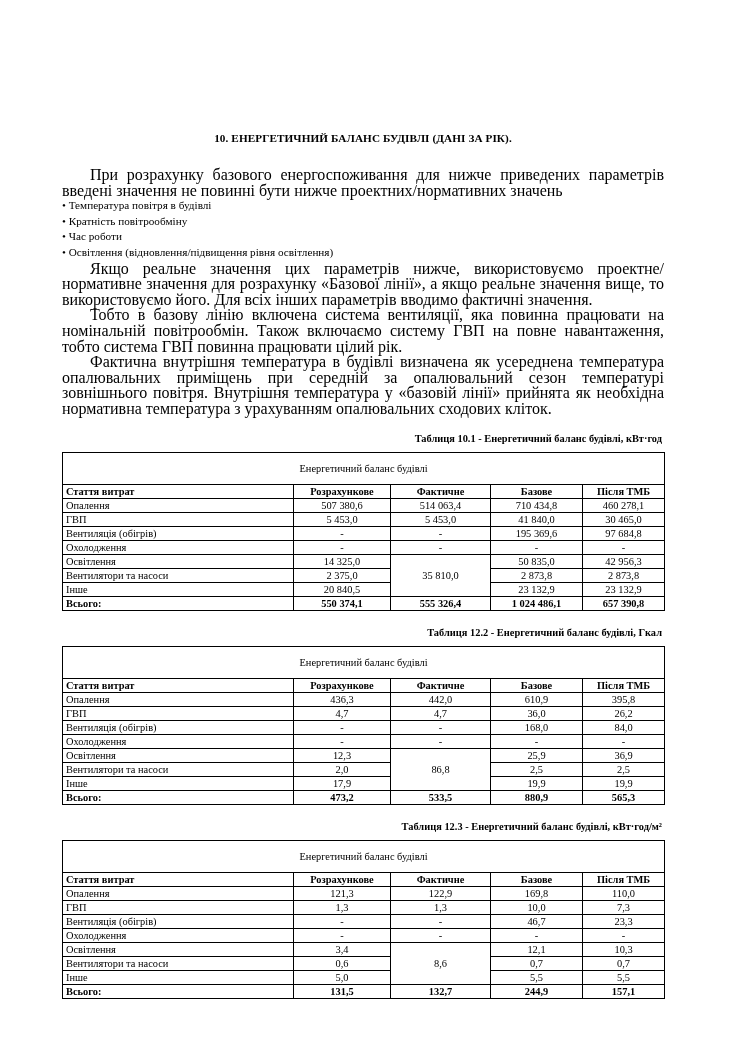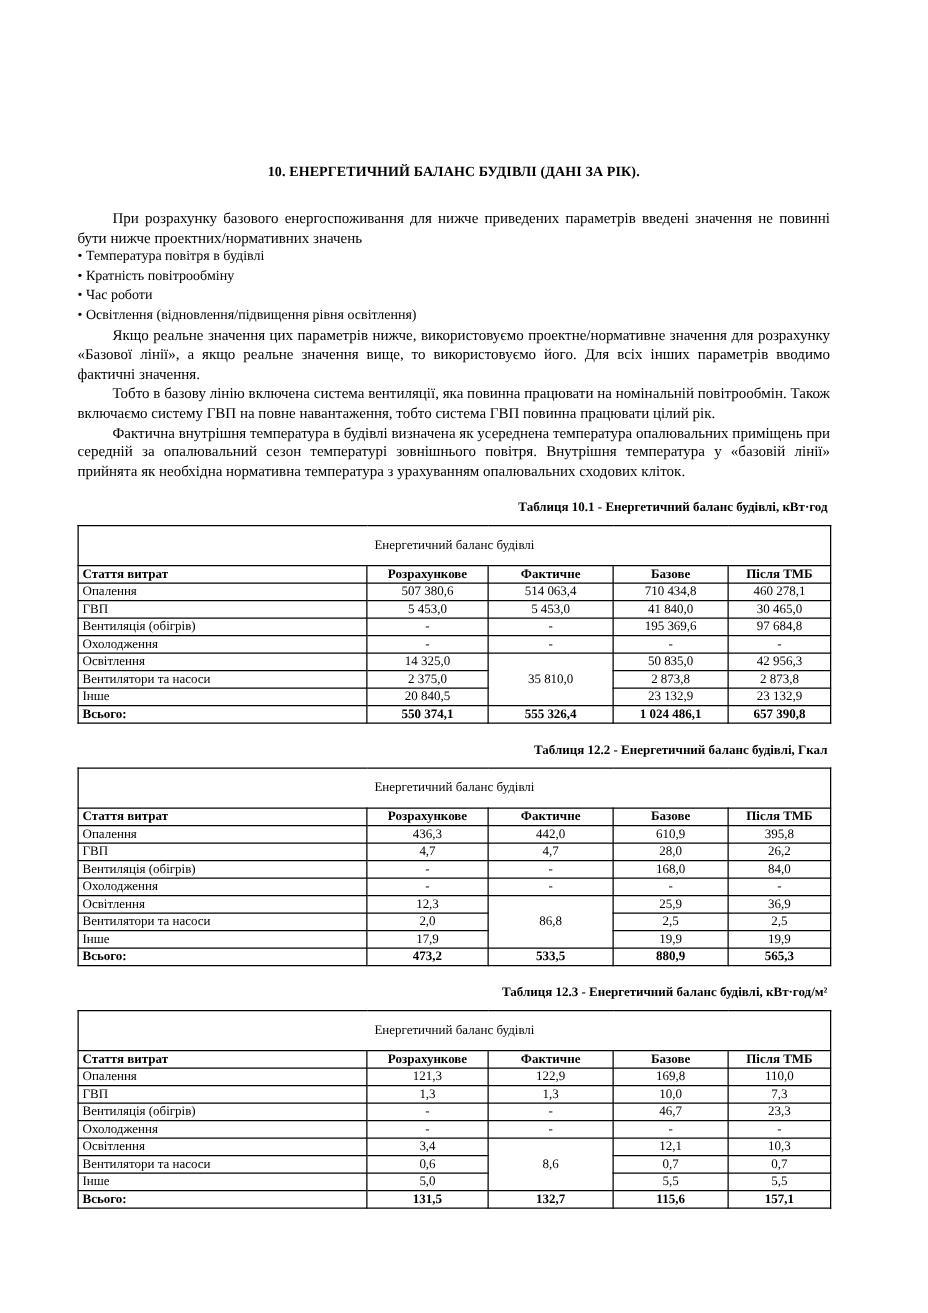--- a/index.html
+++ b/index.html
@@ -34,21 +34,21 @@
     text-align: center;
     font-weight: bold;
     font-size: 11.2px;
     margin-top: 86px;
     margin-bottom: 0;
     letter-spacing: 0.1px;
   }
 
   p.para {
     margin: 0;
-    font-size: 12px;
+    font-size: 16px;
     line-height: 15.6px;
     text-align: justify;
     text-indent: 28px;
   }
   p.para.first {
     margin-top: 23px;
   }
   p.bullet {
     margin: 0;
     font-size: 11.2px;
@@ -247,21 +247,21 @@
           <td class="rowlabel">Опалення</td>
           <td class="num">436,3</td>
           <td class="num">442,0</td>
           <td class="num">610,9</td>
           <td class="num">395,8</td>
         </tr>
         <tr>
           <td class="rowlabel">ГВП</td>
           <td class="num">4,7</td>
           <td class="num">4,7</td>
-          <td class="num">28,0</td>
+          <td class="num">36,0</td>
           <td class="num">26,2</td>
         </tr>
         <tr>
           <td class="rowlabel">Вентиляція (обігрів)</td>
           <td class="num">-</td>
           <td class="num">-</td>
           <td class="num">168,0</td>
           <td class="num">84,0</td>
         </tr>
         <tr>
@@ -366,21 +366,21 @@
         <tr>
           <td class="rowlabel">Інше</td>
           <td class="num">5,0</td>
           <td class="num">5,5</td>
           <td class="num">5,5</td>
         </tr>
         <tr class="total">
           <td class="rowlabel">Всього:</td>
           <td class="num">131,5</td>
           <td class="num">132,7</td>
-          <td class="num">115,6</td>
+          <td class="num">244,9</td>
           <td class="num">157,1</td>
         </tr>
       </tbody>
     </table>
 
 
   </div>
 </div>
 
 </body></html>

